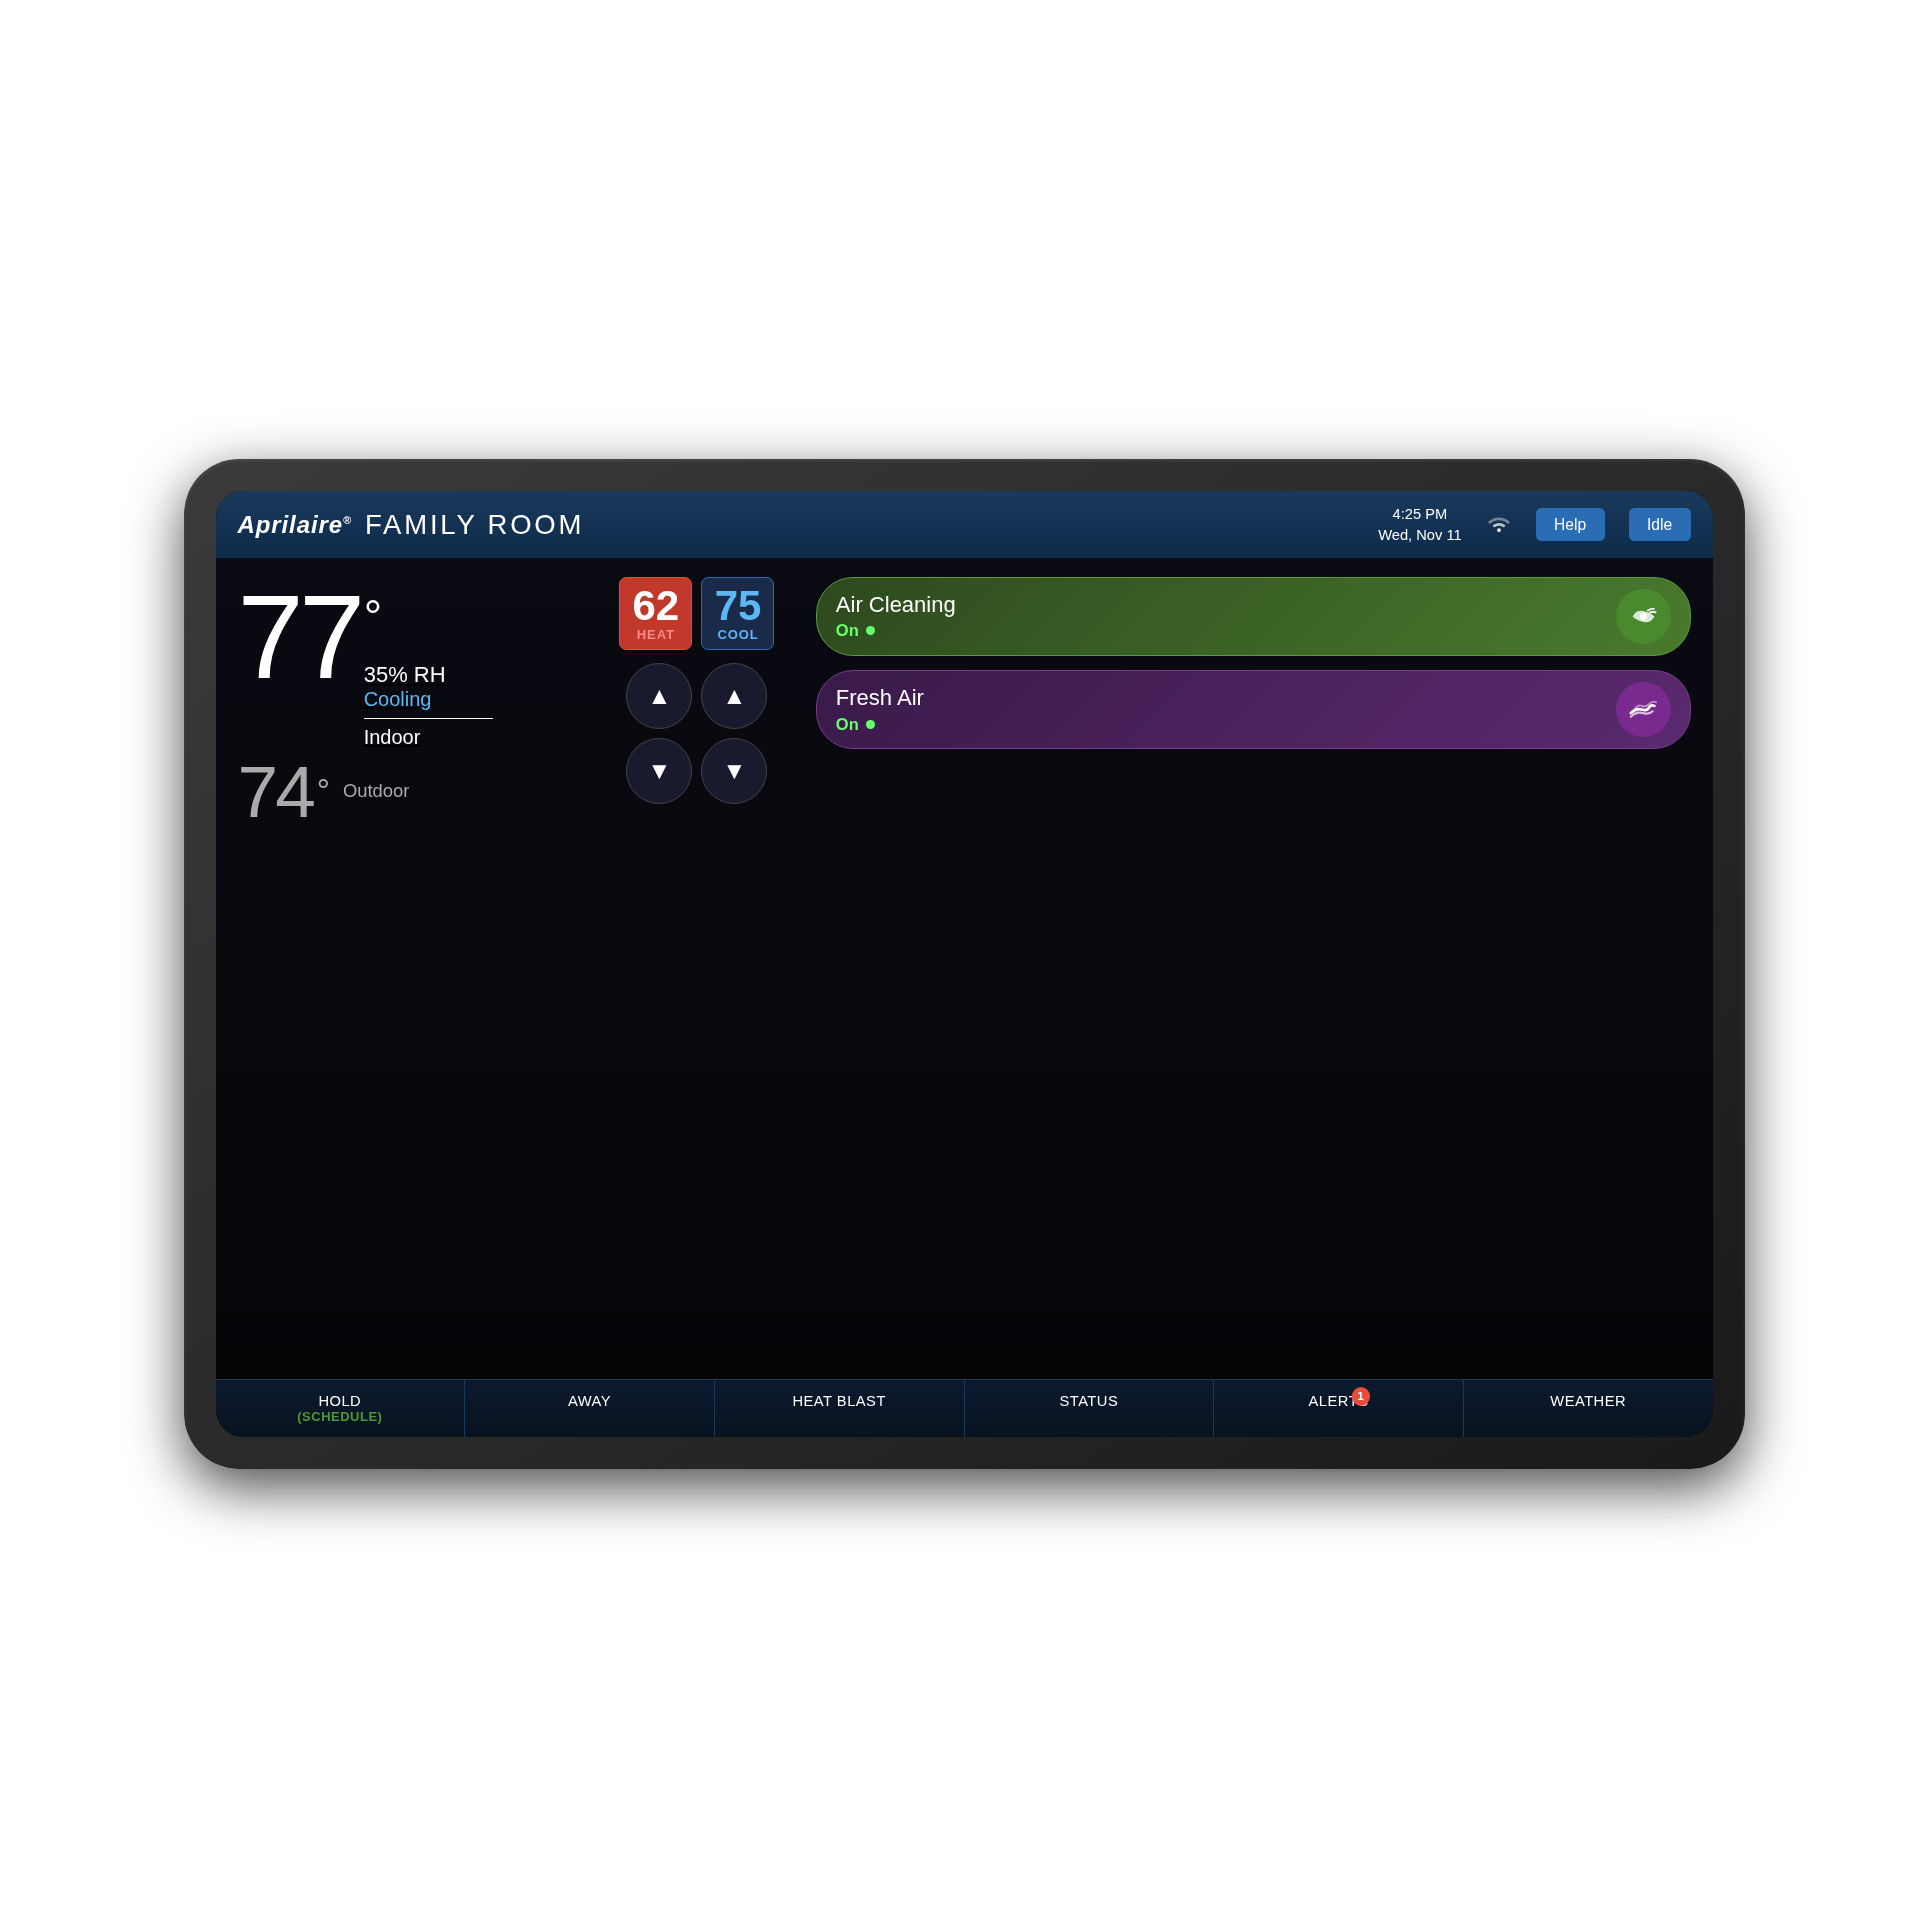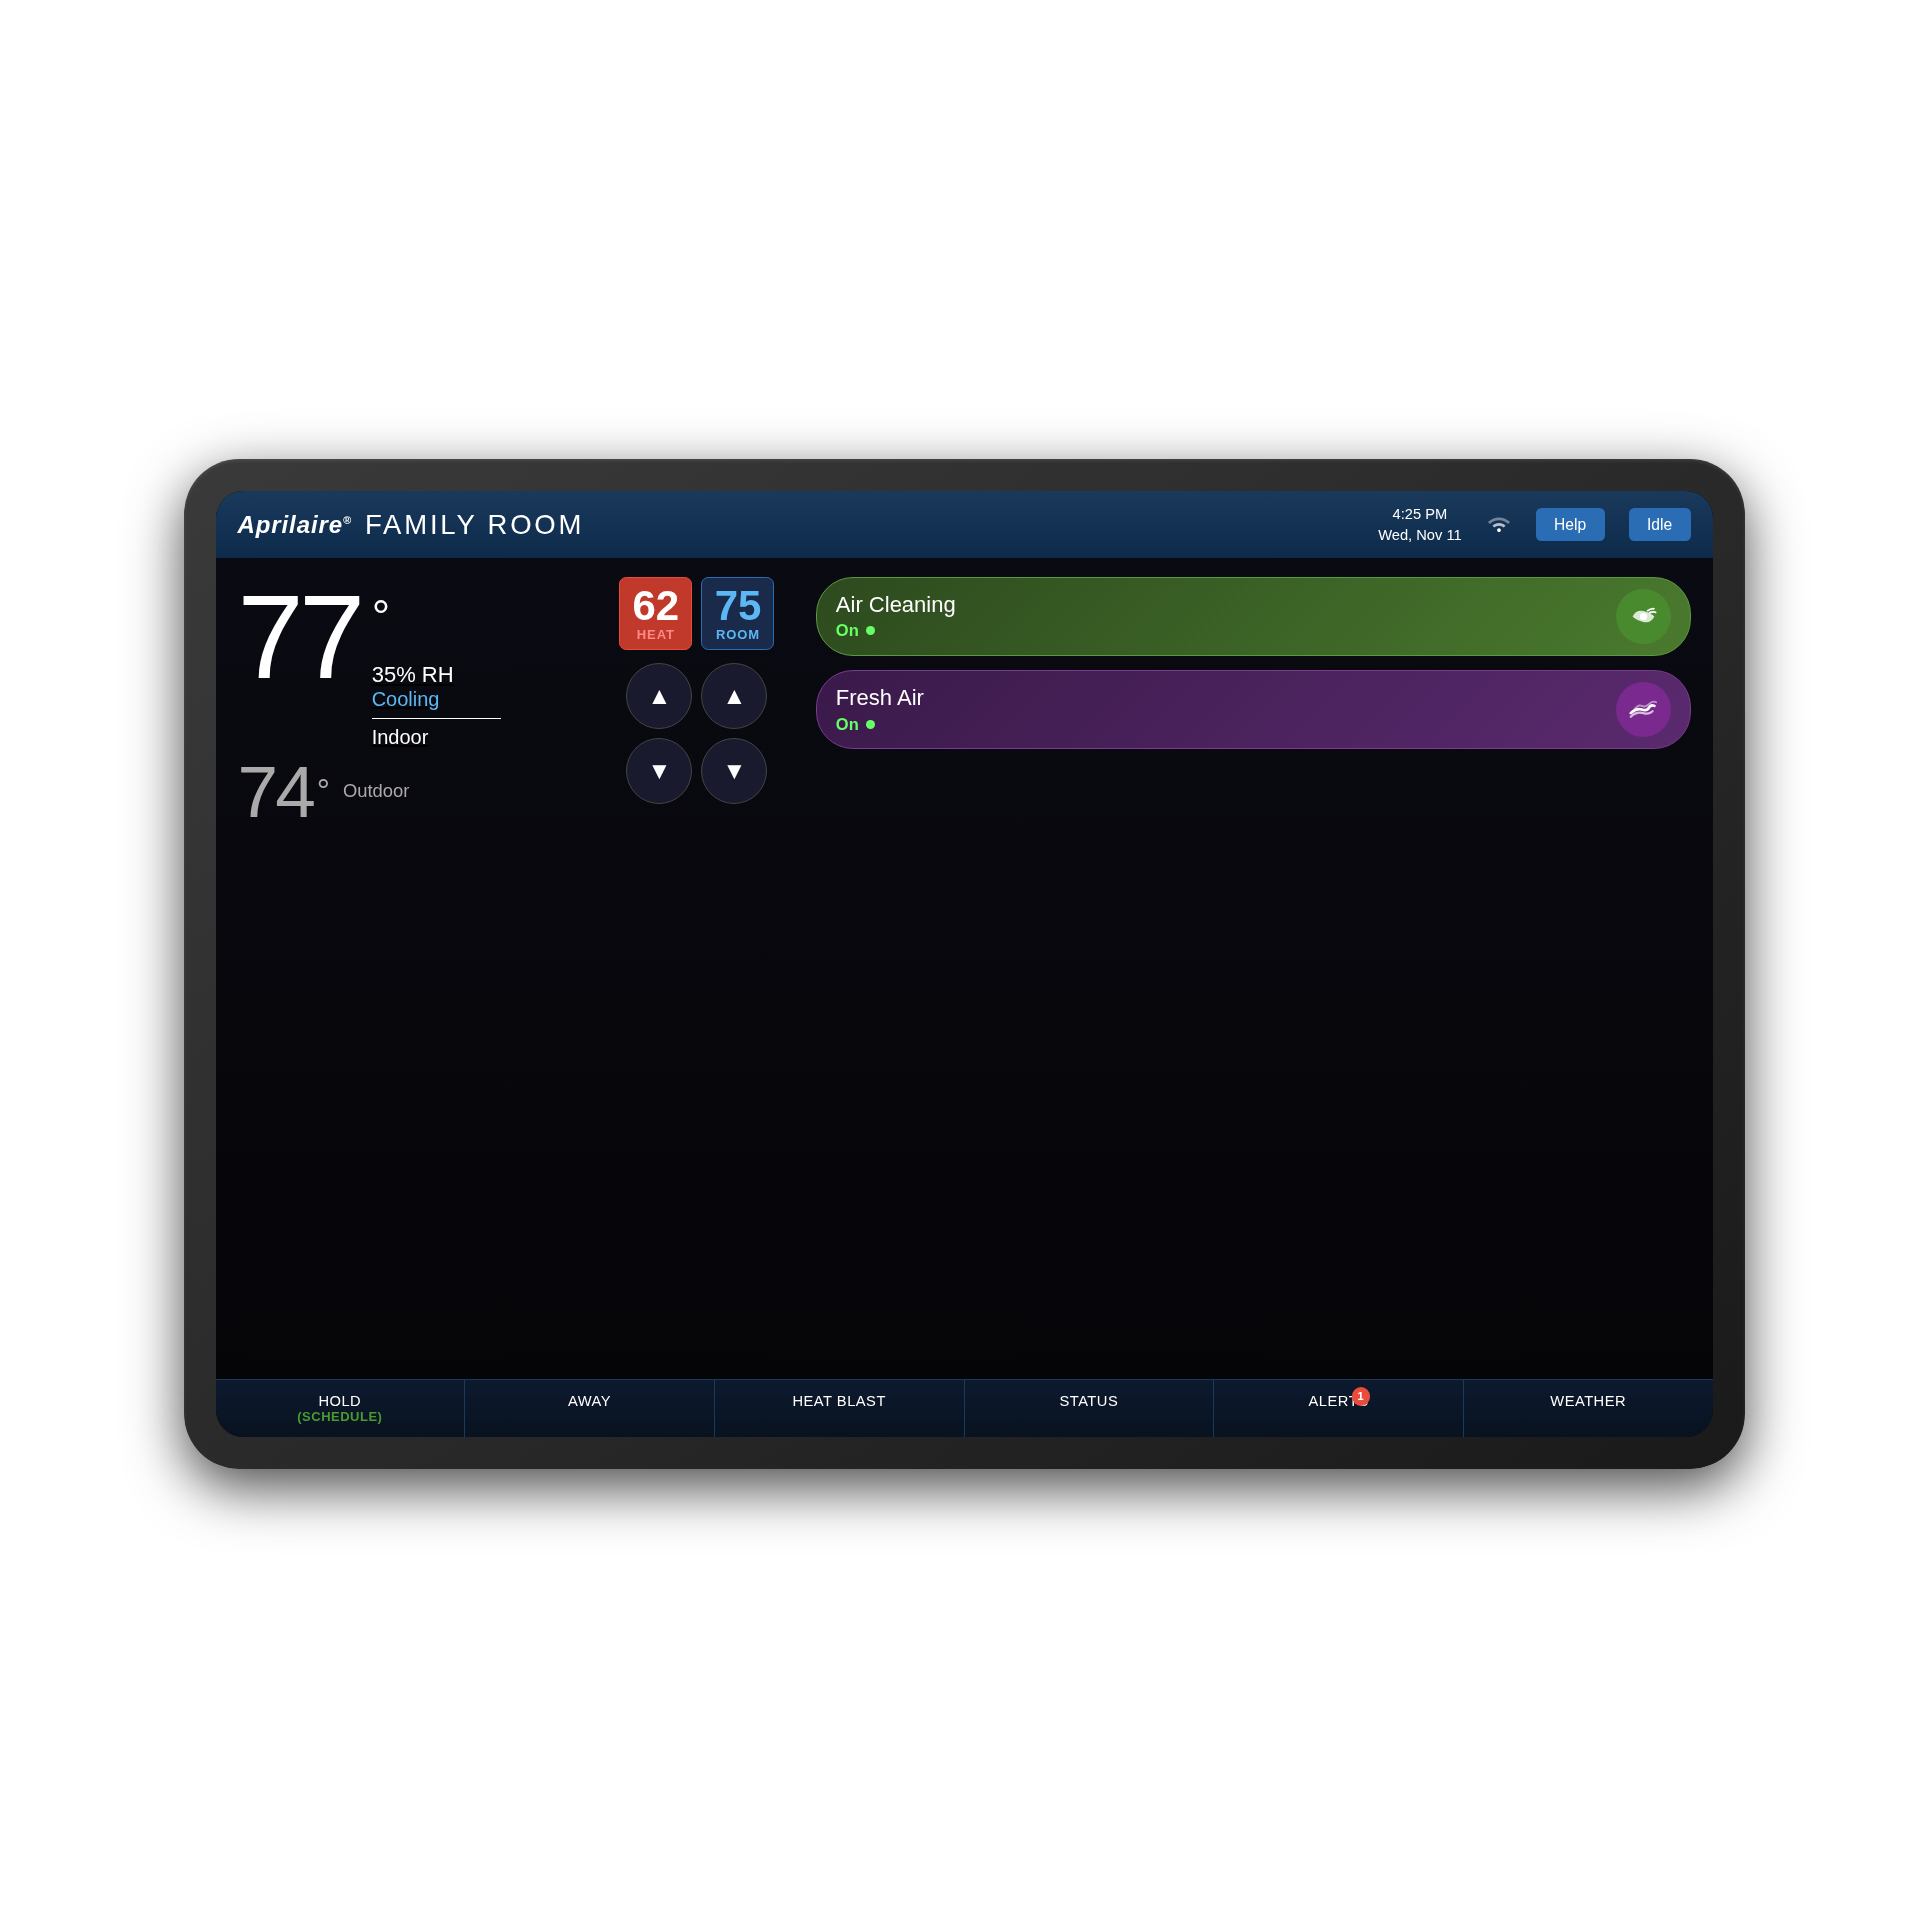--- a/index.html
+++ b/index.html
@@ -114,21 +114,21 @@
     .left-section {
       display: flex;
       flex-direction: column;
       width: 349px;
       flex-shrink: 0;
     }
 
     .temp-display {
       display: flex;
       align-items: flex-start;
-      gap: 11px;
+      gap: 3px;
       margin-bottom: 5.5px;
     }
 
     .indoor-temp {
       color: #fff;
       font-size: 119px;
       font-weight: 200;
       line-height: 1;
       letter-spacing: -4.6px;
     }
@@ -467,21 +467,21 @@
       </div>
 
       <div class="center-section">
         <div class="temp-setpoints">
           <div class="setpoint-box heat">
             <div class="setpoint-temp">62</div>
             <div class="setpoint-label">HEAT</div>
           </div>
           <div class="setpoint-box cool">
             <div class="setpoint-temp">75</div>
-            <div class="setpoint-label">ROOM</div>
+            <div class="setpoint-label">COOL</div>
           </div>
         </div>
         <div class="arrow-controls">
           <div class="arrow-col">
             <button class="arrow-btn">▲</button>
             <button class="arrow-btn">▼</button>
           </div>
           <div class="arrow-col">
             <button class="arrow-btn">▲</button>
             <button class="arrow-btn">▼</button>

